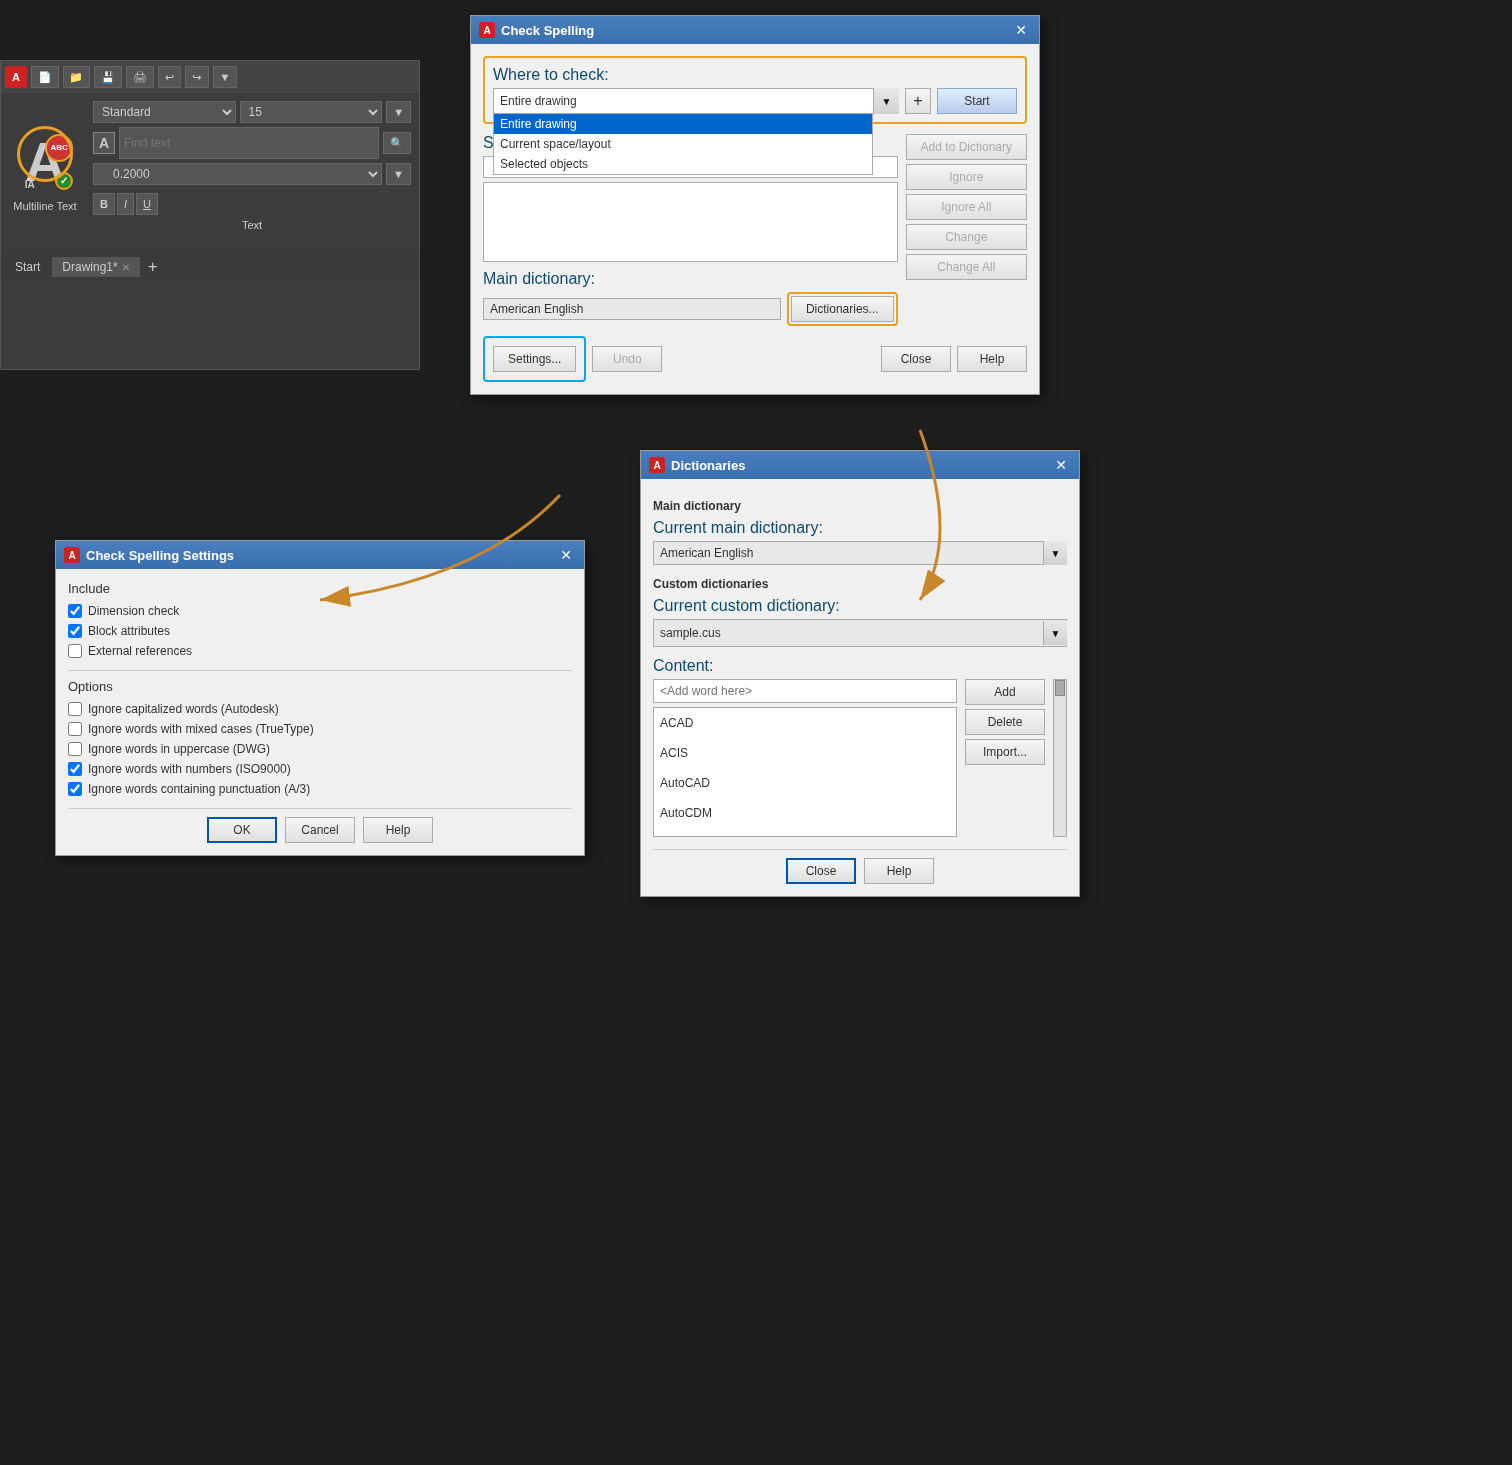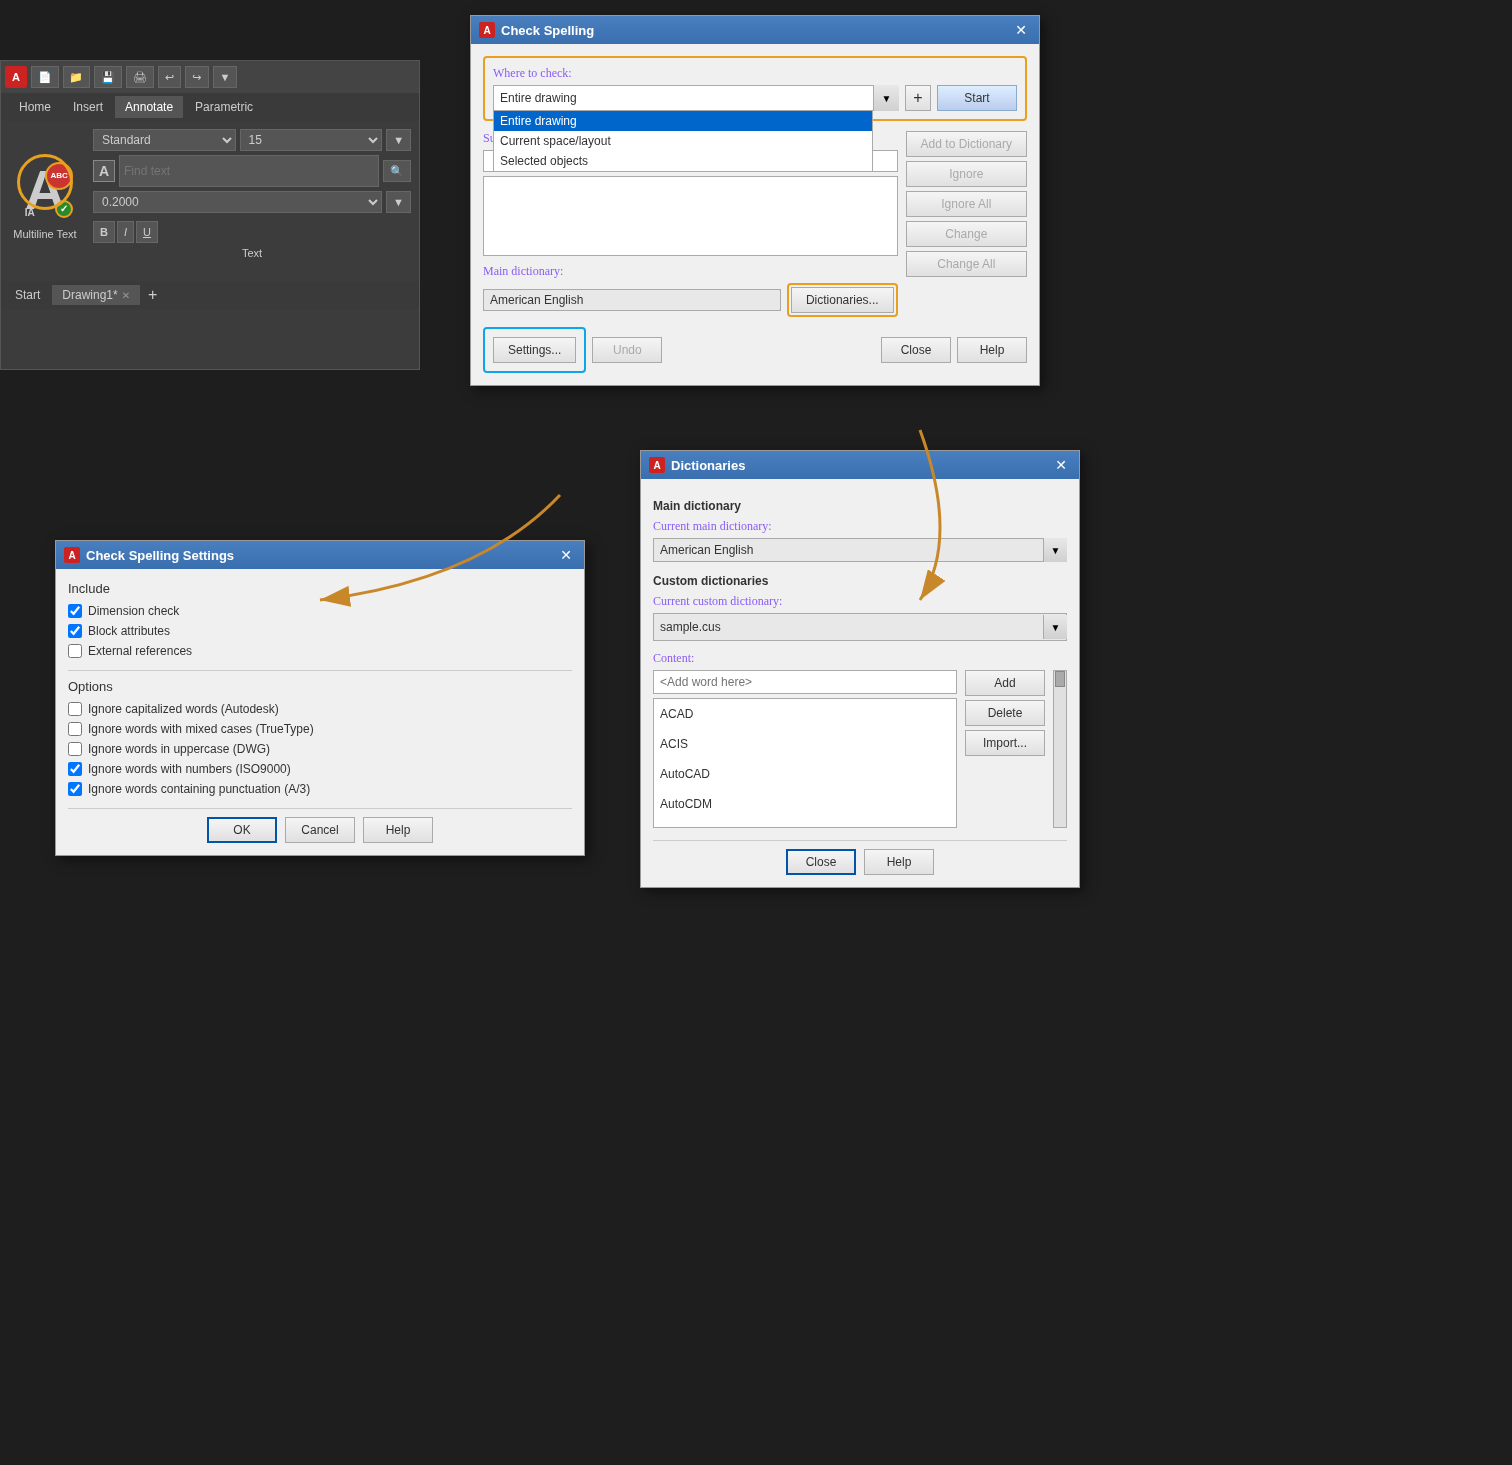--- a/index.html
+++ b/index.html
@@ -166,21 +166,21 @@
       padding: 0 4px;
     }
 
     .height-select {
       flex: 1;
       background: #555;
       border: 1px solid #666;
       color: #ccc;
       height: 22px;
       font-size: 12px;
-      padding: 0 4px;
+      padding: 0 15px;
     }
 
     .text-label {
       color: #ccc;
       font-size: 11px;
       text-align: center;
     }
 
     .status-item {
       color: #ccc;
@@ -264,25 +264,24 @@
       display: flex;
       align-items: center;
       justify-content: center;
     }
 
     .dialog-body {
       padding: 12px;
     }
 
     .form-label {
-      color: #8b5cf6;
-      font-size: 12px;
+      color: #0c4a6e;
+      font-size: 16px;
       margin-bottom: 4px;
       display: block;
-      font-family: Liberation Serif, serif;
     }
 
     .dialog-btn {
       background: linear-gradient(to bottom, #f5f5f5, #e0e0e0);
       border: 1px solid #aaa;
       color: #333;
       font-size: 12px;
       padding: 4px 14px;
       cursor: pointer;
       height: 26px;
@@ -557,26 +556,20 @@
     <div style="background:#cc2222;color:white;font-size:11px;font-weight:bold;width:22px;height:22px;display:flex;align-items:center;justify-content:center;border-radius:2px;">A</div>
     <button class="ribbon-btn">📄</button>
     <button class="ribbon-btn">📁</button>
     <button class="ribbon-btn">💾</button>
     <button class="ribbon-btn">🖨</button>
     <button class="ribbon-btn">↩</button>
     <button class="ribbon-btn">↪</button>
     <button class="ribbon-btn">▼</button>
   </div>
 
-  <div class="ribbon-tabs">
-    <div class="ribbon-tab">Home</div>
-    <div class="ribbon-tab">Insert</div>
-    <div class="ribbon-tab active">Annotate</div>
-    <div class="ribbon-tab">Parametric</div>
-  </div>
 
   <div class="toolbar-content">
     <div class="text-tool-icon">
       <div style="position:relative;display:inline-block;">
 
         <div style="position:absolute;top:-8px;left:-8px;width:56px;height:56px;border:3px solid #e8a020;border-radius:50%;pointer-events:none;z-index:5;"></div>
         <div class="big-a">
           A
           <div class="abc-badge">ABC</div>
           <div class="checkmark-circle">✓</div>

